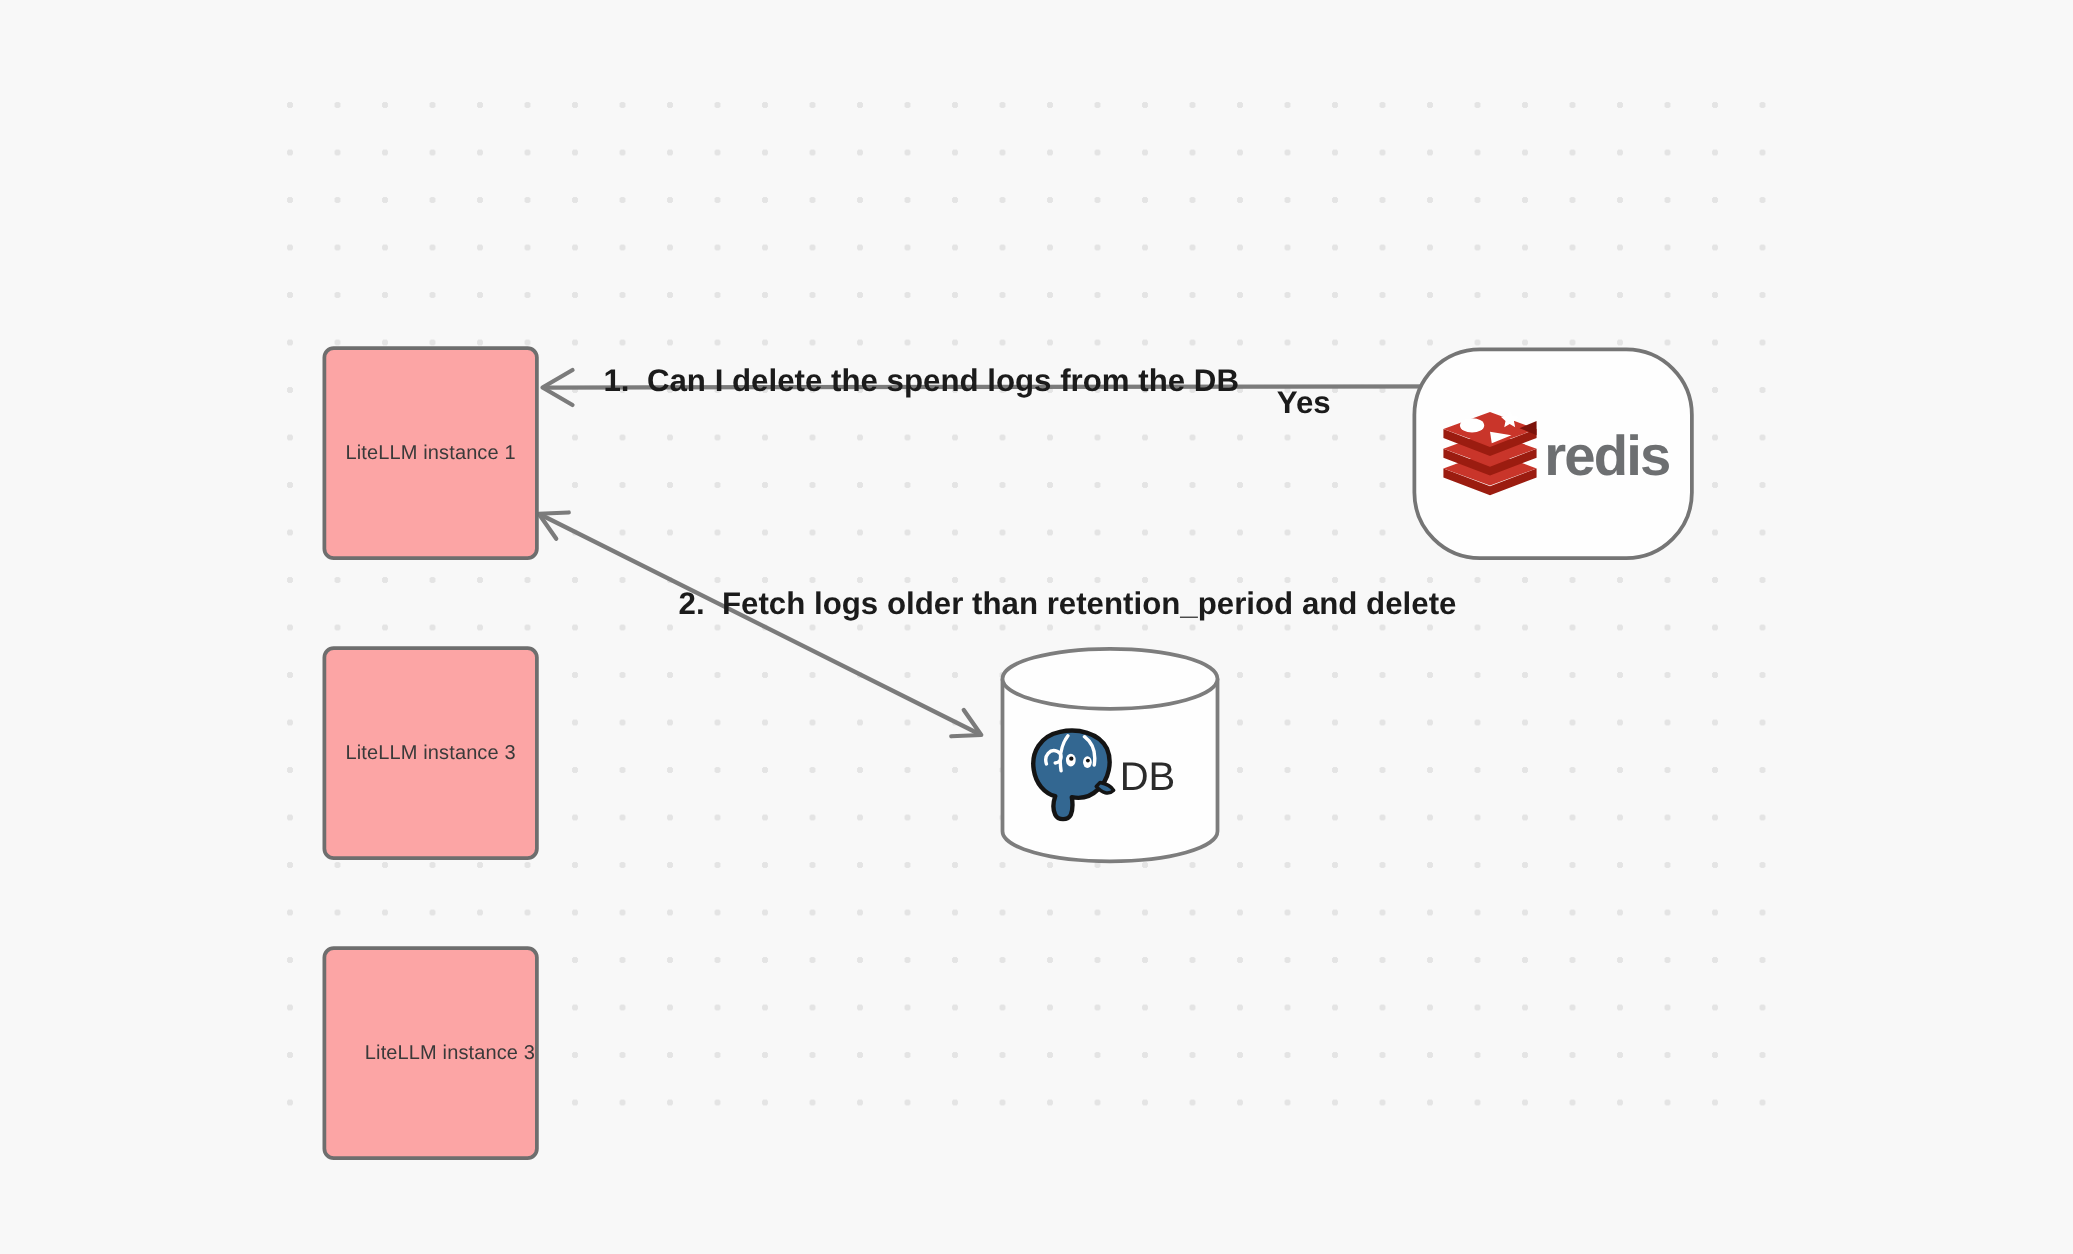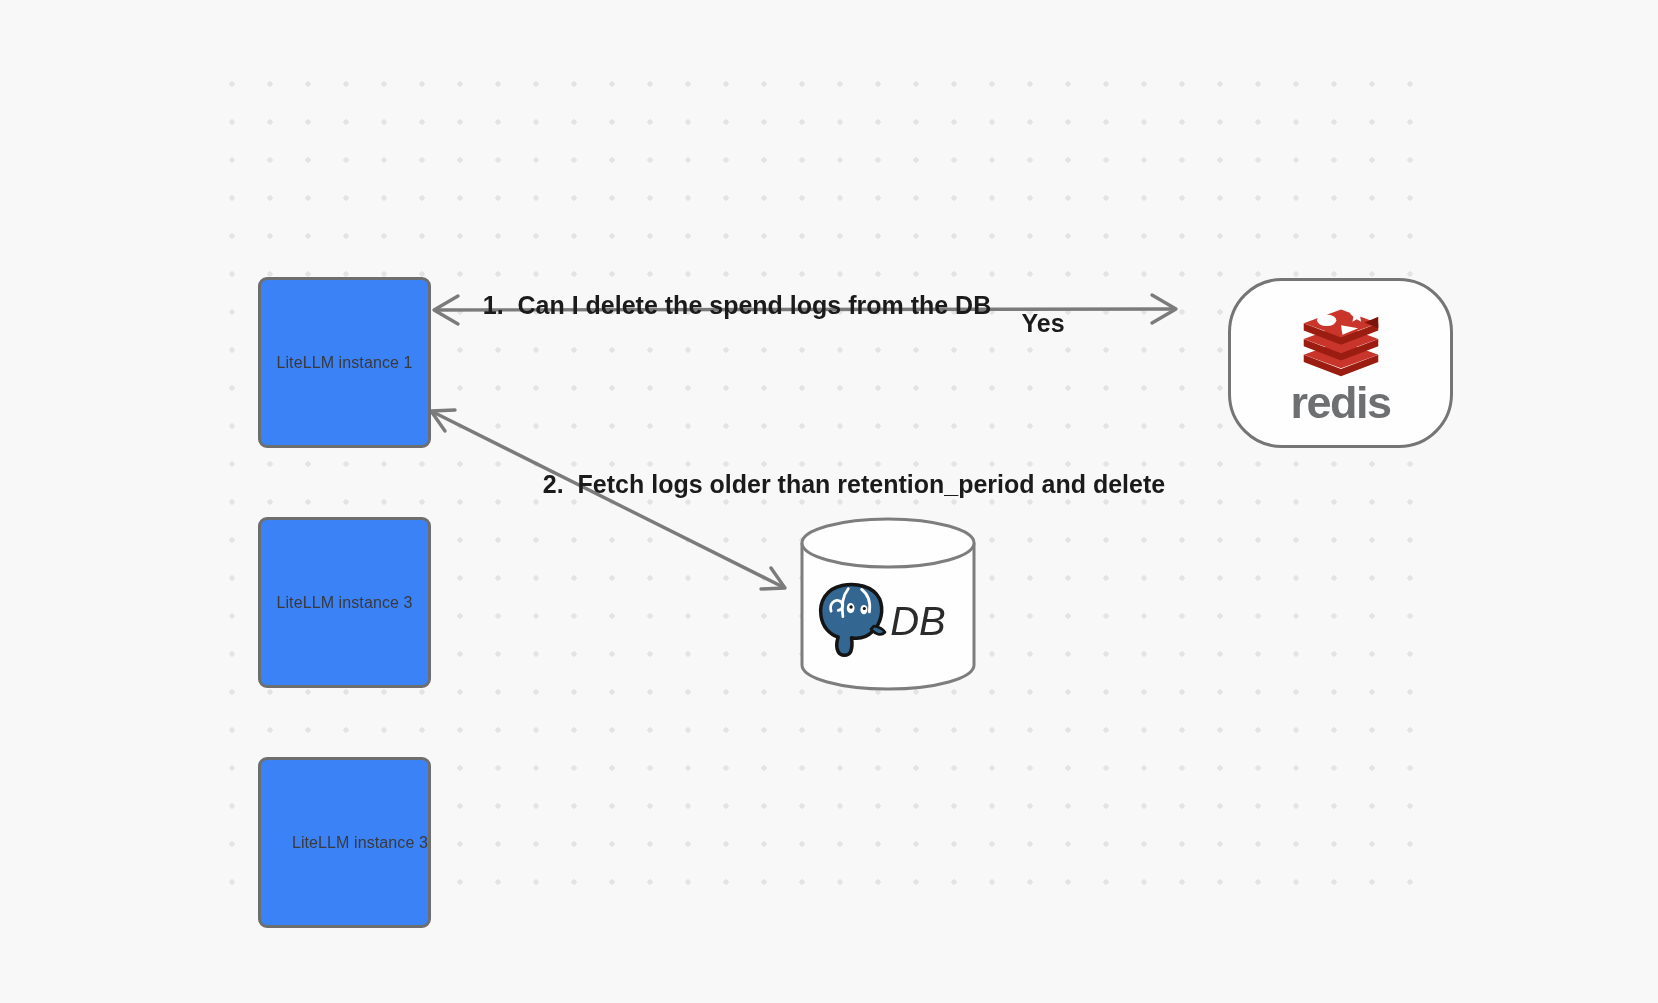--- a/index.html
+++ b/index.html
@@ -17,43 +17,43 @@
     width: 1216px; height: 836px;
     background-image: radial-gradient(circle, #e4e4e4 2.5px, rgba(228,228,228,0) 2.7px);
     background-size: 38px 38px;
   }
 
   
   .instance-box {
     position: absolute;
     left: 258px;
     width: 173px; height: 171px;
-    background: #3b82f6;
+    background: #fca5a5;
     border: 3px solid #6e6e6e;
     border-radius: 9px;
     display: flex; align-items: center; justify-content: center;
   }
   .instance-box .box-label {
     font-size: 16px;
     color: #3a3a3a;
     letter-spacing: 0.1px;
   }
   #box-1 { top: 277px; }
   #box-2 { top: 517px; }
   #box-3 { top: 757px; justify-content: flex-end; }
 
   
   .redis-node {
     position: absolute;
-    left: 1228px; top: 278px;
+    left: 1130px; top: 278px;
     width: 225px; height: 170px;
     background: #fefefe;
     border: 3px solid #757575;
     border-radius: 54px;
-    display: flex; flex-direction: column; align-items: center; justify-content: center;
+    display: flex; flex-direction: row; align-items: center; justify-content: center;
     padding-top: 6px;
   }
   .redis-wordmark {
     font-size: 45px;
     font-weight: bold;
     color: #6d6f71;
     letter-spacing: -1.5px;
     line-height: 1;
     margin-top: -4px;
   }
@@ -64,25 +64,24 @@
     left: 799px; top: 516px;
     width: 178px; height: 176px;
   }
   .db-node > svg.cyl { position: absolute; left: 0; top: 0; }
   .db-content {
     position: absolute;
     left: 0; top: 64px; width: 162px;
     display: flex; align-items: center; justify-content: center;
   }
   .db-label {
-    font-size: 40px;
+    font-size: 32px;
     font-weight: 500;
     color: #2b2b2b;
     margin-left: -2px;
-    font-style: italic;
   }
 
   
   svg.arrows {
     position: absolute; left: 0; top: 0;
     width: 1658px; height: 1003px;
     pointer-events: none;
   }
   svg.arrows * { pointer-events: stroke; }
 

